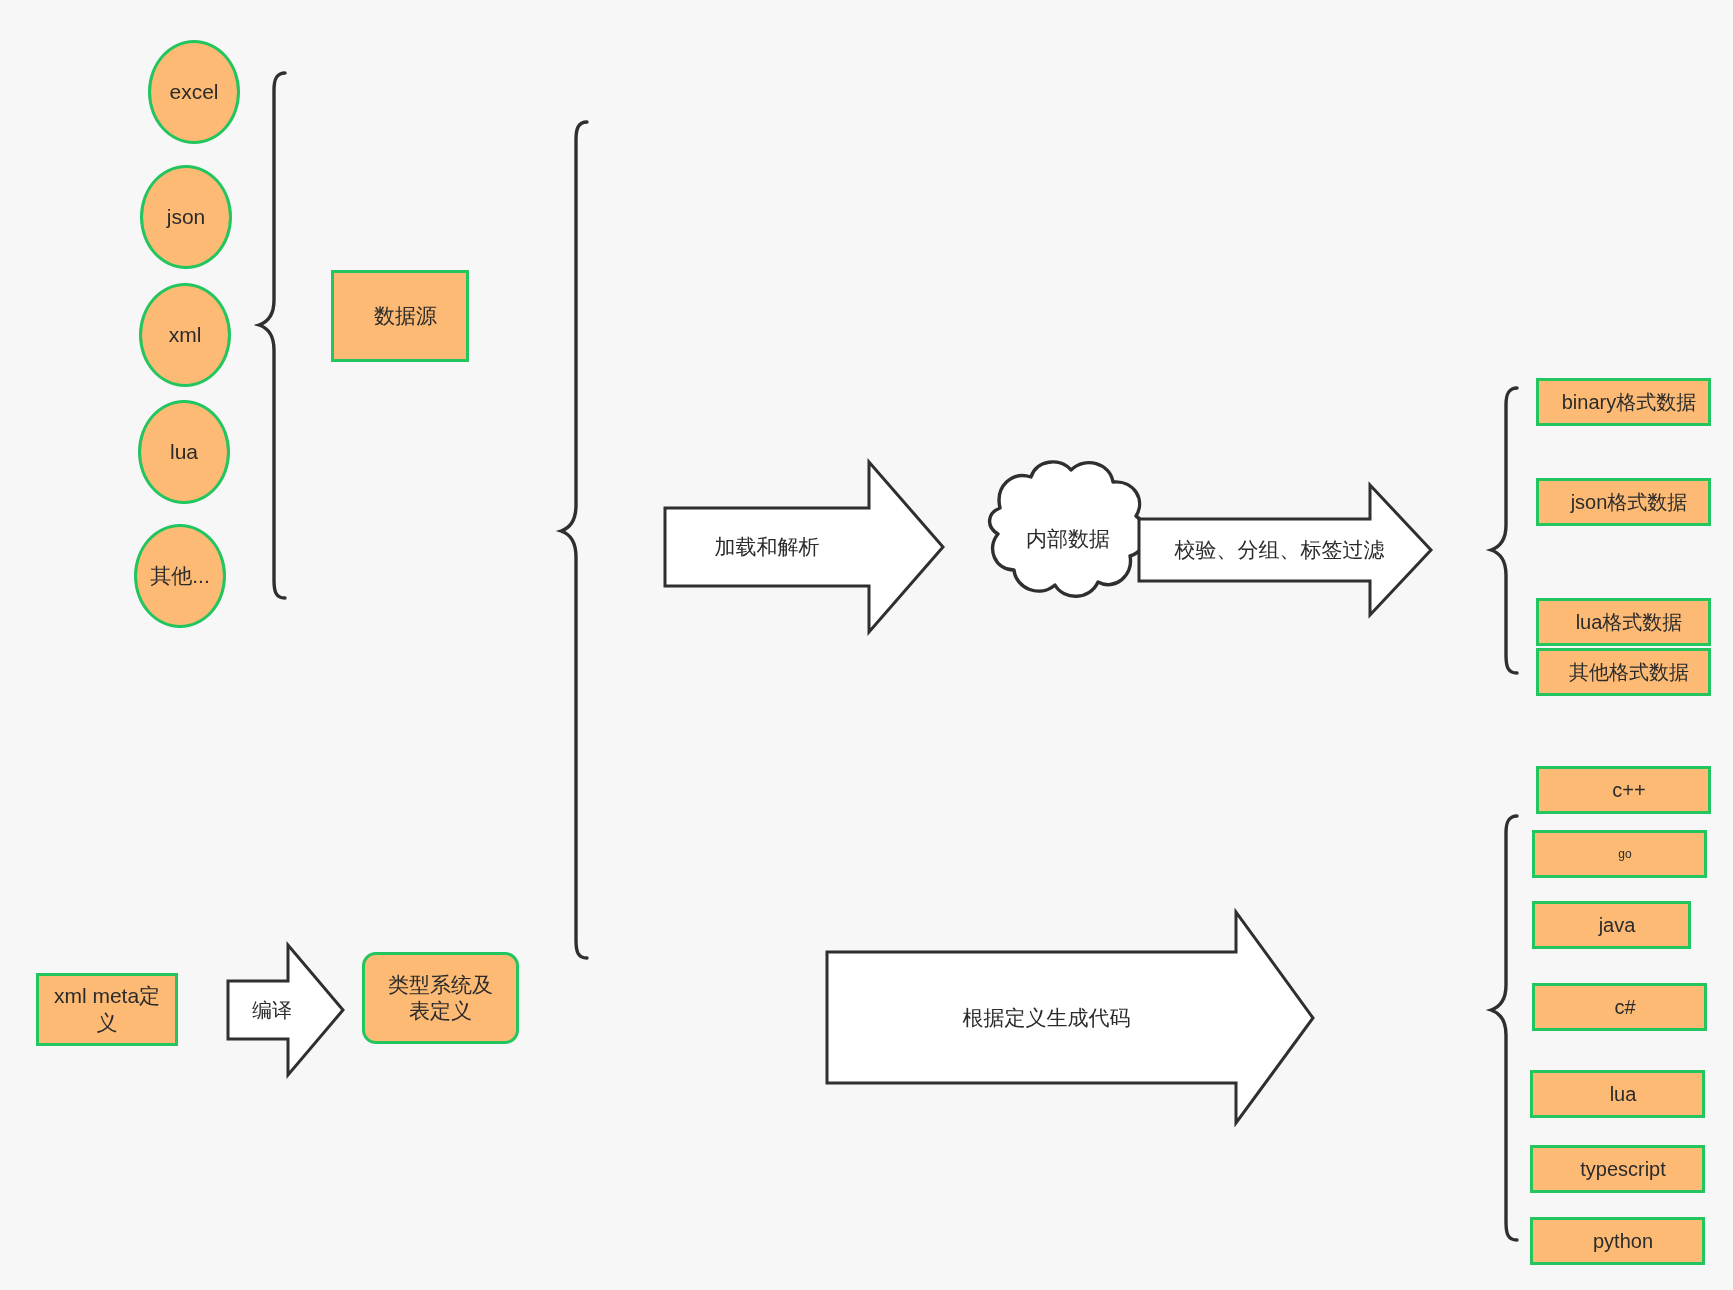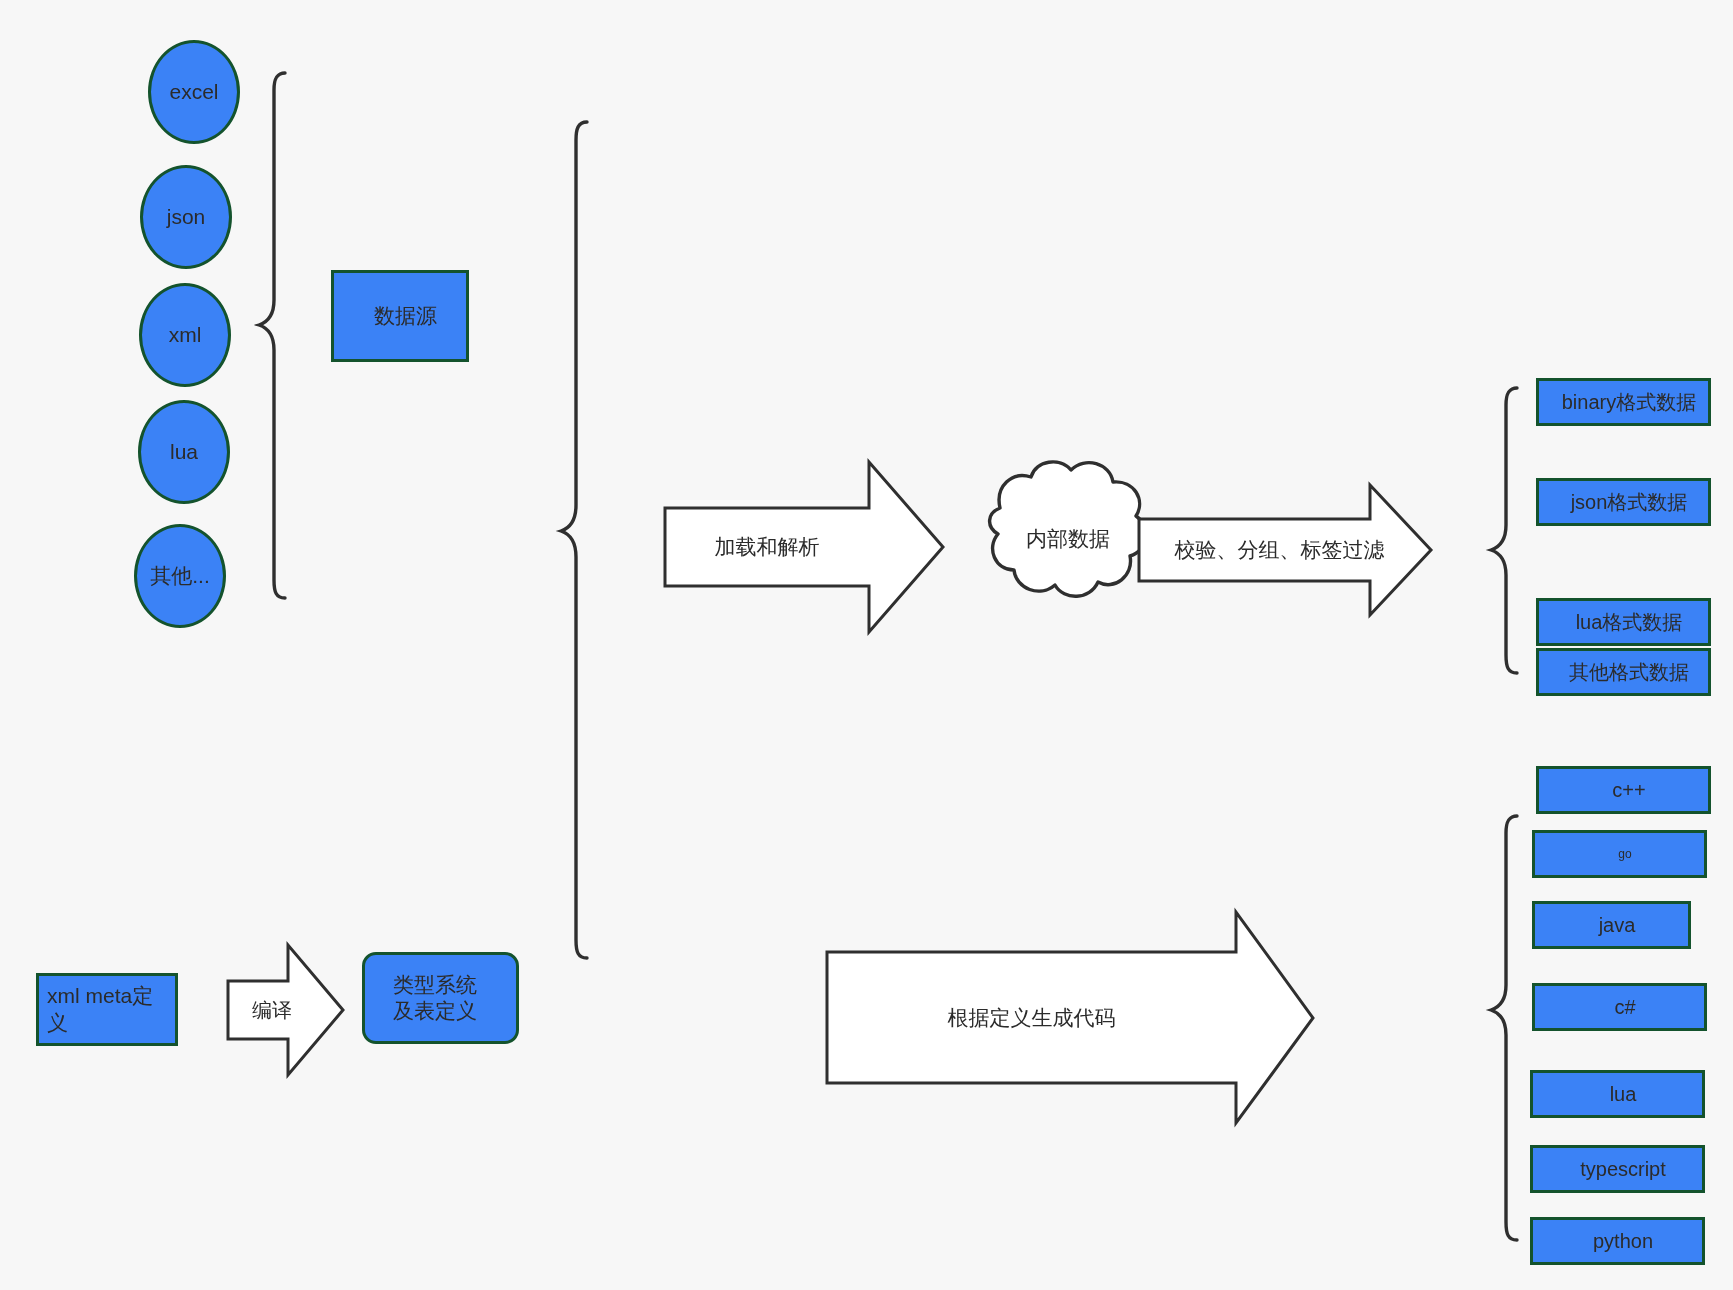--- a/index.html
+++ b/index.html
@@ -20,23 +20,23 @@
     left: 0; top: 0;
     width: 1733px;
     height: 1290px;
   }
   .node {
     position: absolute;
     box-sizing: border-box;
     display: flex;
     align-items: center;
     justify-content: center;
-    text-align: left;
-    background: #3b82f6;
-    border: 3px solid #14532d;
+    text-align: center;
+    background: #fdba74;
+    border: 3px solid #22c55e;
     color: #2b2b2b;
     line-height: 1.25;
   }
   .ellipse {
     border-radius: 50%;
   }
   .rect { border-radius: 0; padding-left: 11px; }
   .rounded { border-radius: 14px; }
   .label-free {
     position: absolute;
@@ -190,29 +190,29 @@
   </div>
 
   <div class="label-free" style="left:1139px; top:523px; width:231px; height:54px; font-size:21px;margin-left:25px;">
     <span>校验、分组、标签过滤</span>
   </div>
 
   <div class="label-free" style="left:228px; top:988px; width:88px; height:44px; font-size:20px;">
     <span>编译</span>
   </div>
 
-  <div class="label-free" style="left:827px; top:991px; width:409px; height:54px; font-size:21px;">
+  <div class="label-free" style="left:827px; top:991px; width:409px; height:54px; font-size:21px;padding-left:15px;">
     <span>根据定义生成代码</span>
   </div>
 
   <div class="node rect" style="left:36px; top:973px; width:142px; height:73px; font-size:21px; padding:0 8px;">
     <span>xml meta定义</span>
   </div>
 
-  <div class="node rounded" style="left:362px; top:952px; width:157px; height:92px; font-size:21px; padding:0 28px;">
+  <div class="node rounded" style="left:362px; top:952px; width:157px; height:92px; font-size:21px; padding:0 18px;">
     <span>类型系统及表定义</span>
   </div>
 
   <div class="node rect" style="left:1536px; top:378px; width:175px; height:48px; font-size:20px;">
     <span>binary格式数据</span>
   </div>
 
   <div class="node rect" style="left:1536px; top:478px; width:175px; height:48px; font-size:20px;">
     <span>json格式数据</span>
   </div>

